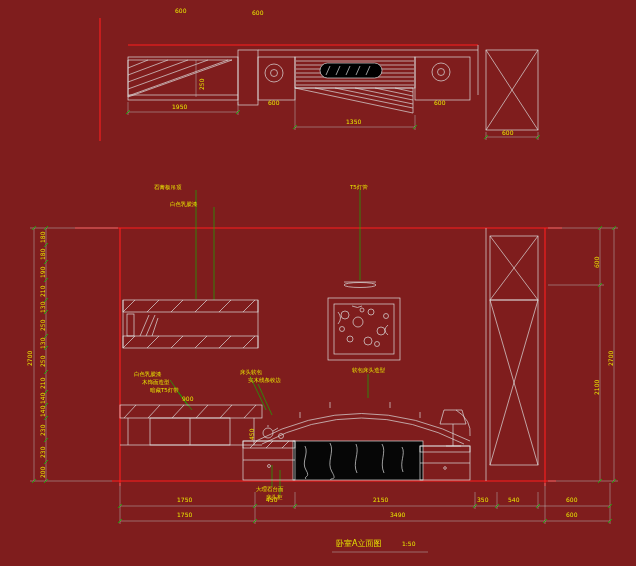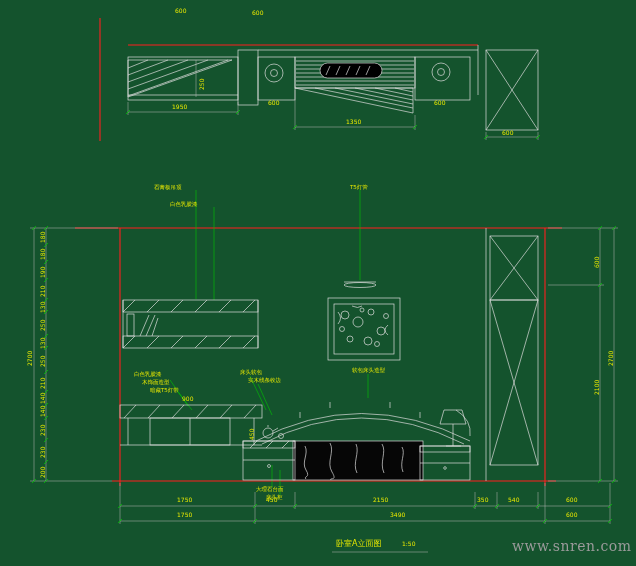--- a/index.html
+++ b/index.html
@@ -1,16 +1,16 @@
 <!DOCTYPE html>
 <html><head>
 <meta charset="utf-8">
 <style>
   html,body{margin:0;padding:0;background:#000;}
-  .canvas{position:relative;width:636px;height:566px;background:#14532d;overflow:hidden;
+  .canvas{position:relative;width:636px;height:566px;background:#7f1d1d;overflow:hidden;
           font-family:"DejaVu Sans",sans-serif;}
   svg{position:absolute;left:0;top:0;}
   .g-white{stroke:#dcdcdc;fill:none;stroke-width:.7;}
   .g-red{stroke:#ff1f1f;fill:none;stroke-width:1.1;}
   .g-green{stroke:#00c800;fill:none;stroke-width:.6;}
   .g-dim{stroke:#b8b8b8;fill:none;stroke-width:.5;}
   .g-tick{stroke:#00c800;fill:none;stroke-width:.8;}
   .lbl{position:absolute;white-space:nowrap;line-height:1;transform-origin:0 0;font-size:6px;}
   .title{position:absolute;left:336px;top:538px;color:#e8e800;font-size:8px;white-space:nowrap;}
   .scale-note{position:absolute;left:402px;top:540px;color:#e8e800;font-size:6px;}
@@ -304,14 +304,13 @@
       <span class="lbl" style="left: 150px; top: 388px; color: rgb(232, 232, 0); font-size: 5.5px;">暗藏T5灯带</span>
       <span class="lbl" style="left: 240px; top: 370px; color: rgb(232, 232, 0); font-size: 5.5px;">床头软包</span>
       <span class="lbl" style="left: 248px; top: 378px; color: rgb(232, 232, 0); font-size: 5.5px;">实木线条收边</span>
       <span class="lbl" style="left: 352px; top: 368px; color: rgb(232, 232, 0); font-size: 5.5px;">软包床头造型</span>
       <span class="lbl" style="left: 256px; top: 487px; color: rgb(232, 232, 0); font-size: 5.5px;">大理石台面</span>
       <span class="lbl" style="left: 266px; top: 495px; color: rgb(232, 232, 0); font-size: 5.5px;">床头柜</span>
     </div>
 
   <div class="title">卧室A立面图</div>
   <div class="scale-note">1:50</div>
-  <div class="watermark">www.snren.com</div>
 </div>
 
 </body></html>

